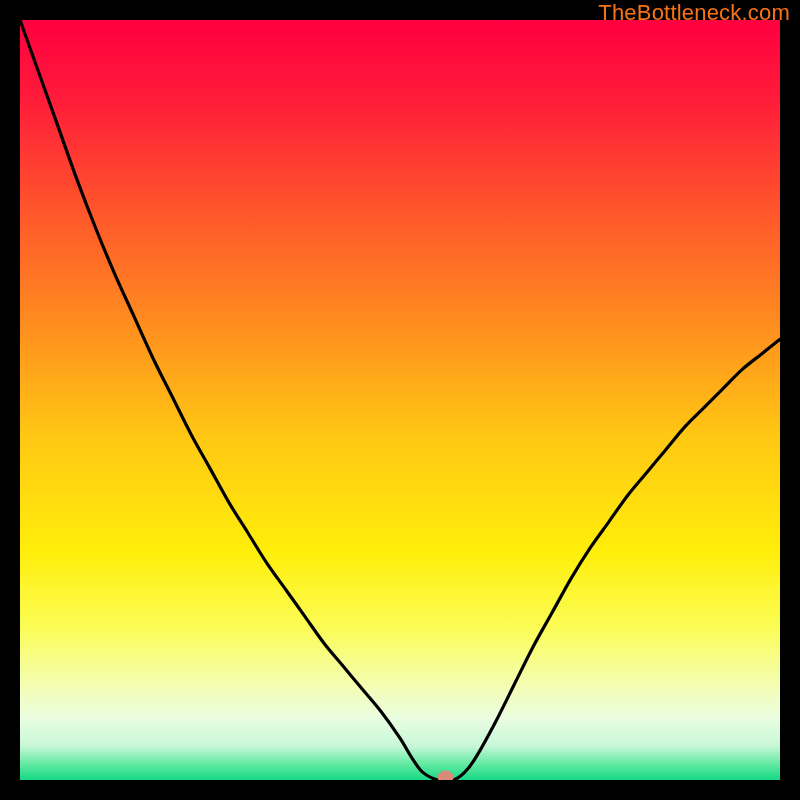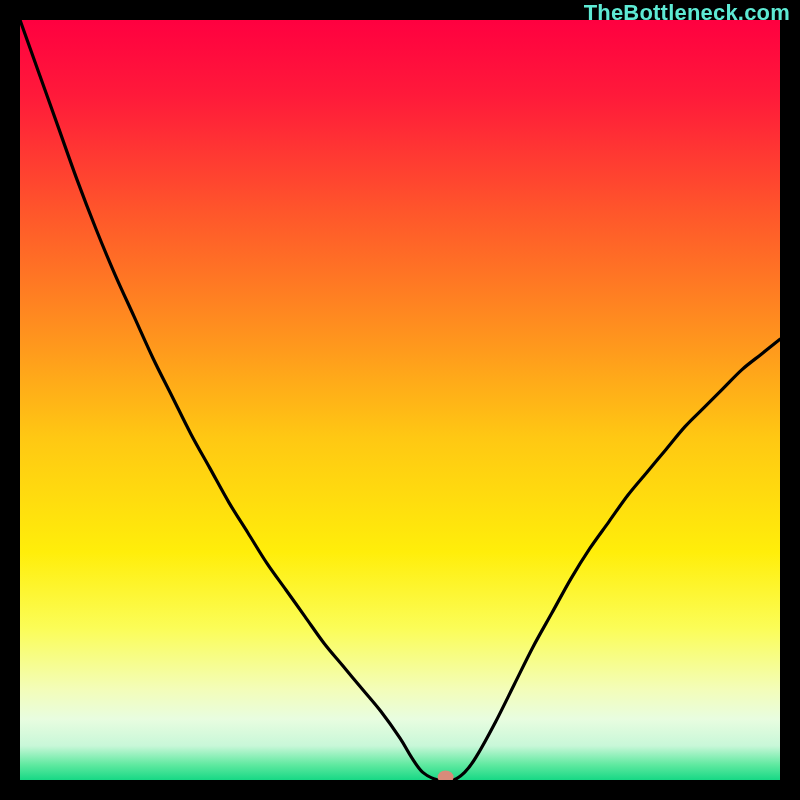--- a/index.html
+++ b/index.html
@@ -22,23 +22,23 @@
     left: 20px;
     top: 20px;
     width: 760px;
     height: 760px;
     overflow: hidden;
   }
   .attribution {
     position: absolute;
     top: 0px;
     right: 10px;
-    color: #5eead4;
+    color: #f97316;
     font-size: 22px;
-    font-weight: 700;
+    font-weight: 400;
     letter-spacing: 0.2px;
     z-index: 10;
   }
   svg {
     display: block;
   }
 </style>
 </head>
 <body>
 

